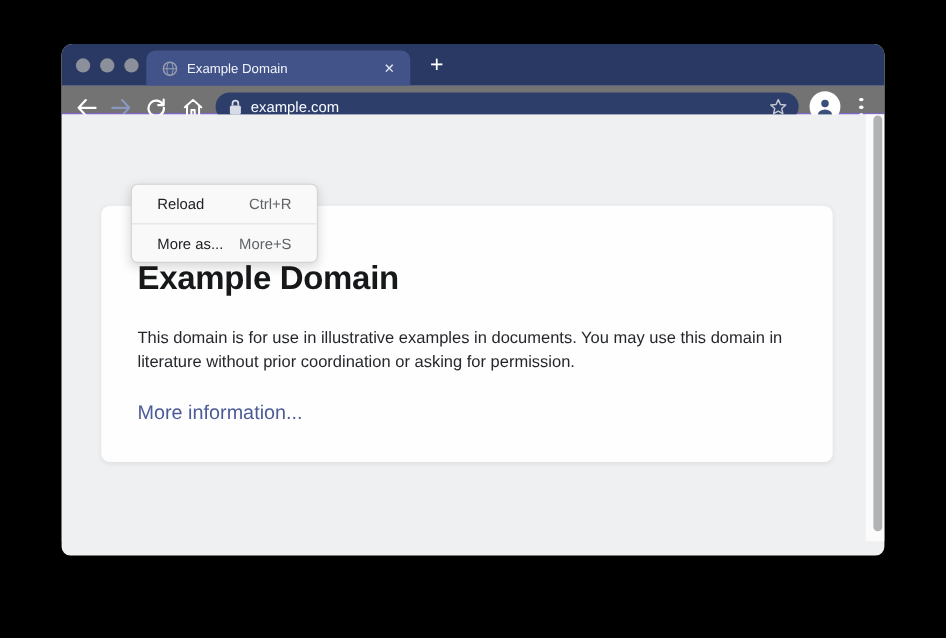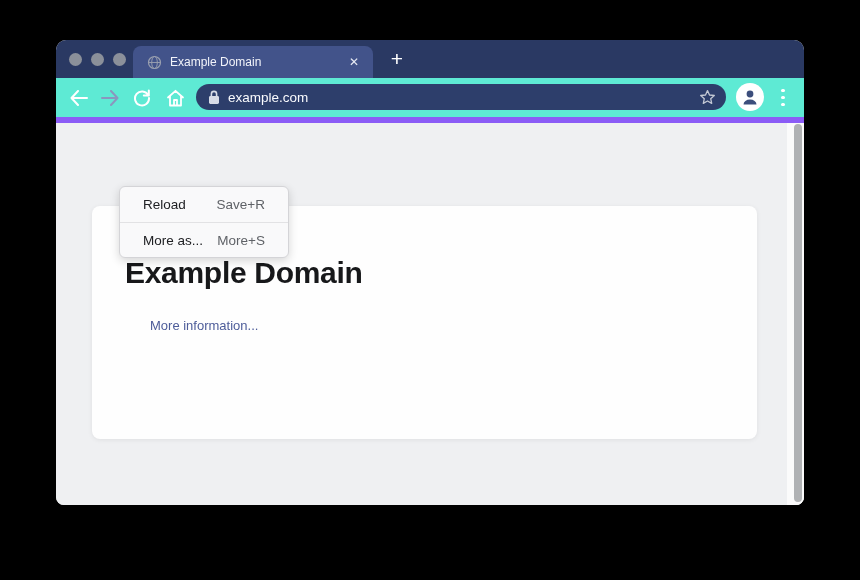--- a/index.html
+++ b/index.html
@@ -21,22 +21,22 @@
   .favicon { width: 15px; height: 15px; flex: 0 0 auto; opacity: .85; }
   .tab-title { color: #f2f4fa; font-size: 12px; margin-left: 8px; flex: 1 1 auto;
                white-space: nowrap; overflow: hidden; }
   .tab-close { color: #e8ebf4; font-size: 12px; line-height: 1; cursor: default;
                padding: 2px; }
   .newtab { position: absolute; left: 326px; top: 4px; width: 30px; height: 30px;
             display: flex; align-items: center; justify-content: center;
             color: #fff; font-size: 21px; font-weight: 300; }
 
   
-  .toolbar { position: relative; height: 45px; background: #5eead4;
-             border-bottom: 6px solid #8b5cf6; display: flex; align-items: center; }
+  .toolbar { position: relative; height: 26px; background: #737373;
+             border-bottom: 1px solid #8b5cf6; display: flex; align-items: center; }
   .navbtn { position: absolute; top: 0; height: 39px; width: 28px; display: flex;
             align-items: center; justify-content: center; }
   .navbtn svg { display: block; }
   .btn-back    { left: 8px; }
   .btn-forward { left: 40px; }
   .btn-reload  { left: 72px; }
   .btn-home    { left: 105px; }
   .urlbar { position: absolute; left: 140px; top: 6px; width: 530px; height: 26px;
             background: #2d3e6b; border-radius: 13px; display: flex;
             align-items: center; padding: 0 10px 0 12px; }
@@ -57,21 +57,21 @@
                   border-radius: 4px; background: #b0b2b4; }
 
   .card { position: absolute; left: 36px; top: 83px; width: 665px; height: 233px;
           background: #fefefe; border-radius: 8px;
           box-shadow: 0 1px 5px rgba(0,0,0,0.07); }
   .card-inner { padding: 50px 40px 0 33px; }
   .card h1 { font-size: 30px; font-weight: 700; color: #17181a;
              letter-spacing: -0.3px; margin-bottom: 26px; }
   .card p  { font-size: 15px; line-height: 22px; color: #25272c; width: 588px;
              margin-bottom: 24px; }
-  .card a  { font-size: 13px; color: #4d5c99; text-decoration: none; margin-left: 25px; }
+  .card a  { font-size: 18px; color: #4d5c99; text-decoration: none; }
 
   
   .ctx { position: absolute; left: 63px; top: 63px; width: 170px;
          background: #f9f9fa; border: 1px solid #d4d4d7; border-radius: 6px;
          box-shadow: 0 3px 10px rgba(0,0,0,0.16); z-index: 5; overflow: hidden; }
   .ctx-item { height: 35px; display: flex; align-items: center;
               justify-content: space-between; padding: 12px 23px; }
   .ctx-item + .ctx-item { border-top: 1px solid #e2e2e4; }
   .ctx-label { font-size: 13.5px; color: #202124; }
   .ctx-short { font-size: 13.5px; color: #5f6267; }
@@ -148,28 +148,29 @@
         <i></i>
         <i></i>
       </div>
     </div>
 
     <div class="content">
 
       <div class="card">
         <div class="card-inner">
           <h1>Example Domain</h1>
+          <p>This domain is for use in illustrative examples in documents. You may use this domain in literature without prior coordination or asking for permission.</p>
           <a href="#">More information...</a>
         </div>
       </div>
 
       <div class="ctx">
         <div class="ctx-item">
           <span class="ctx-label">Reload</span>
-          <span class="ctx-short">Save+R</span>
+          <span class="ctx-short">Ctrl+R</span>
         </div>
         <div class="ctx-item">
           <span class="ctx-label">More as...</span>
           <span class="ctx-short">More+S</span>
         </div>
       </div>
 
       <div class="scroll-track">
         <div class="scroll-thumb"></div>
       </div>

